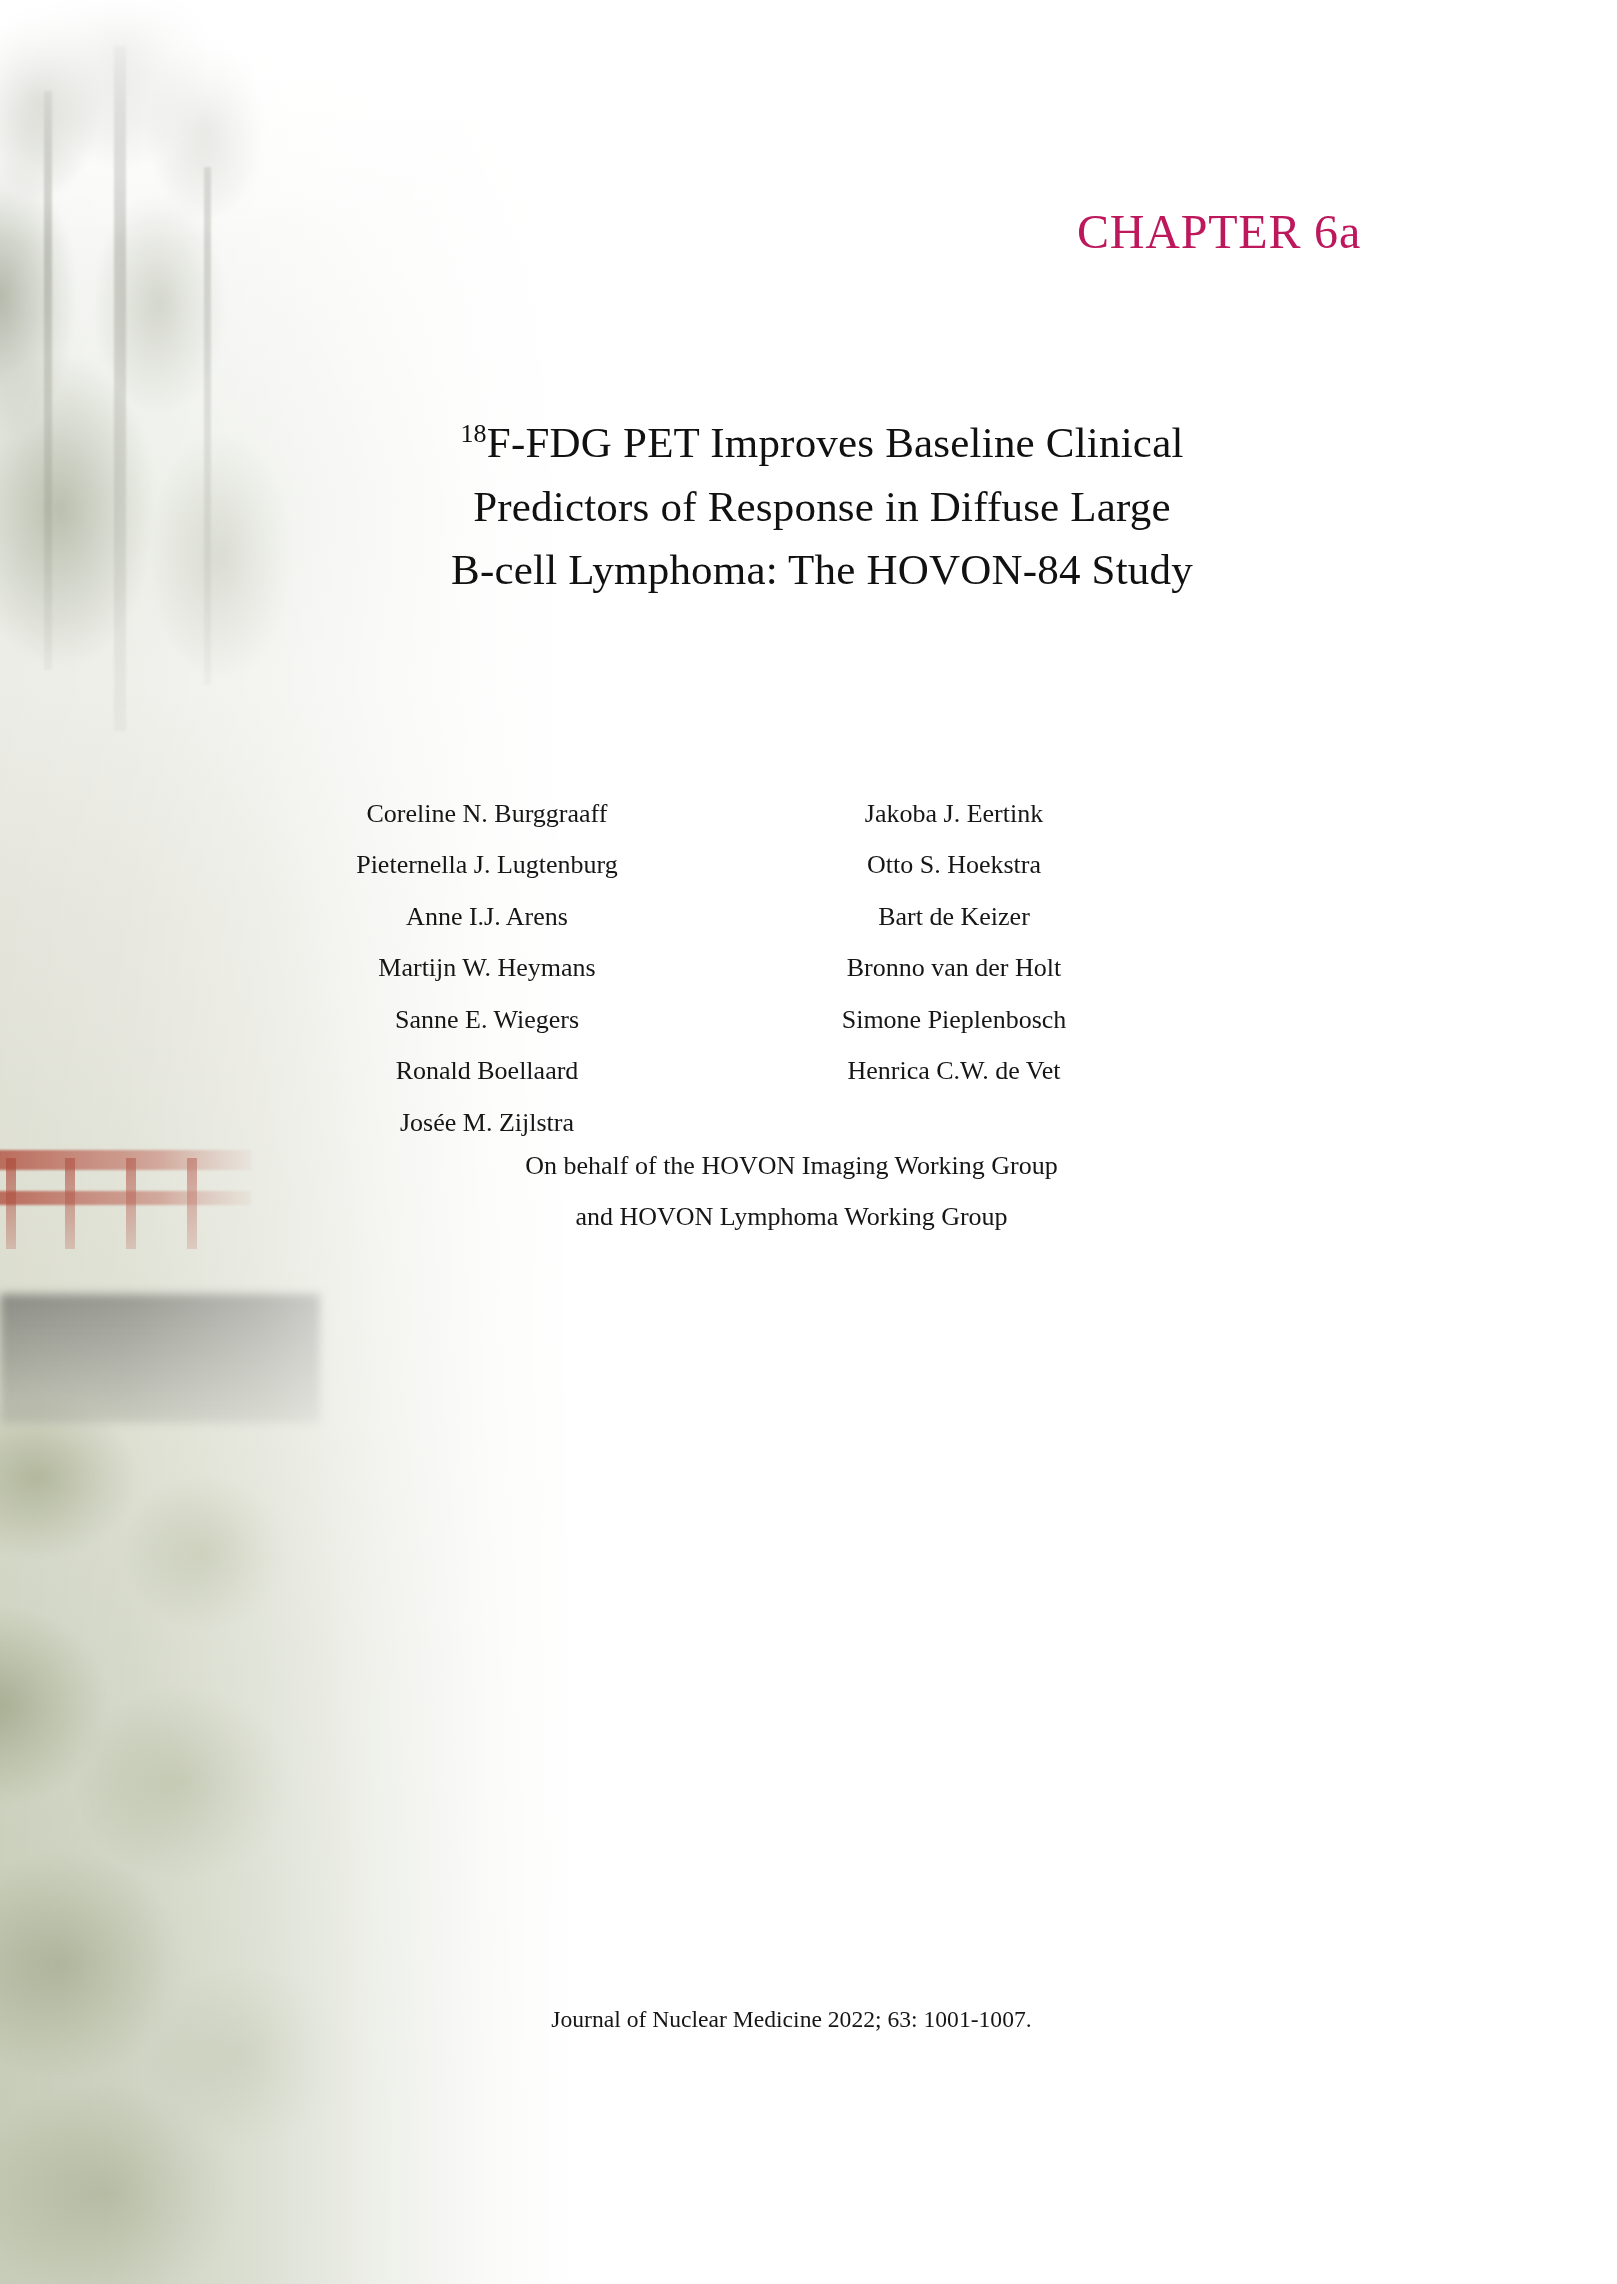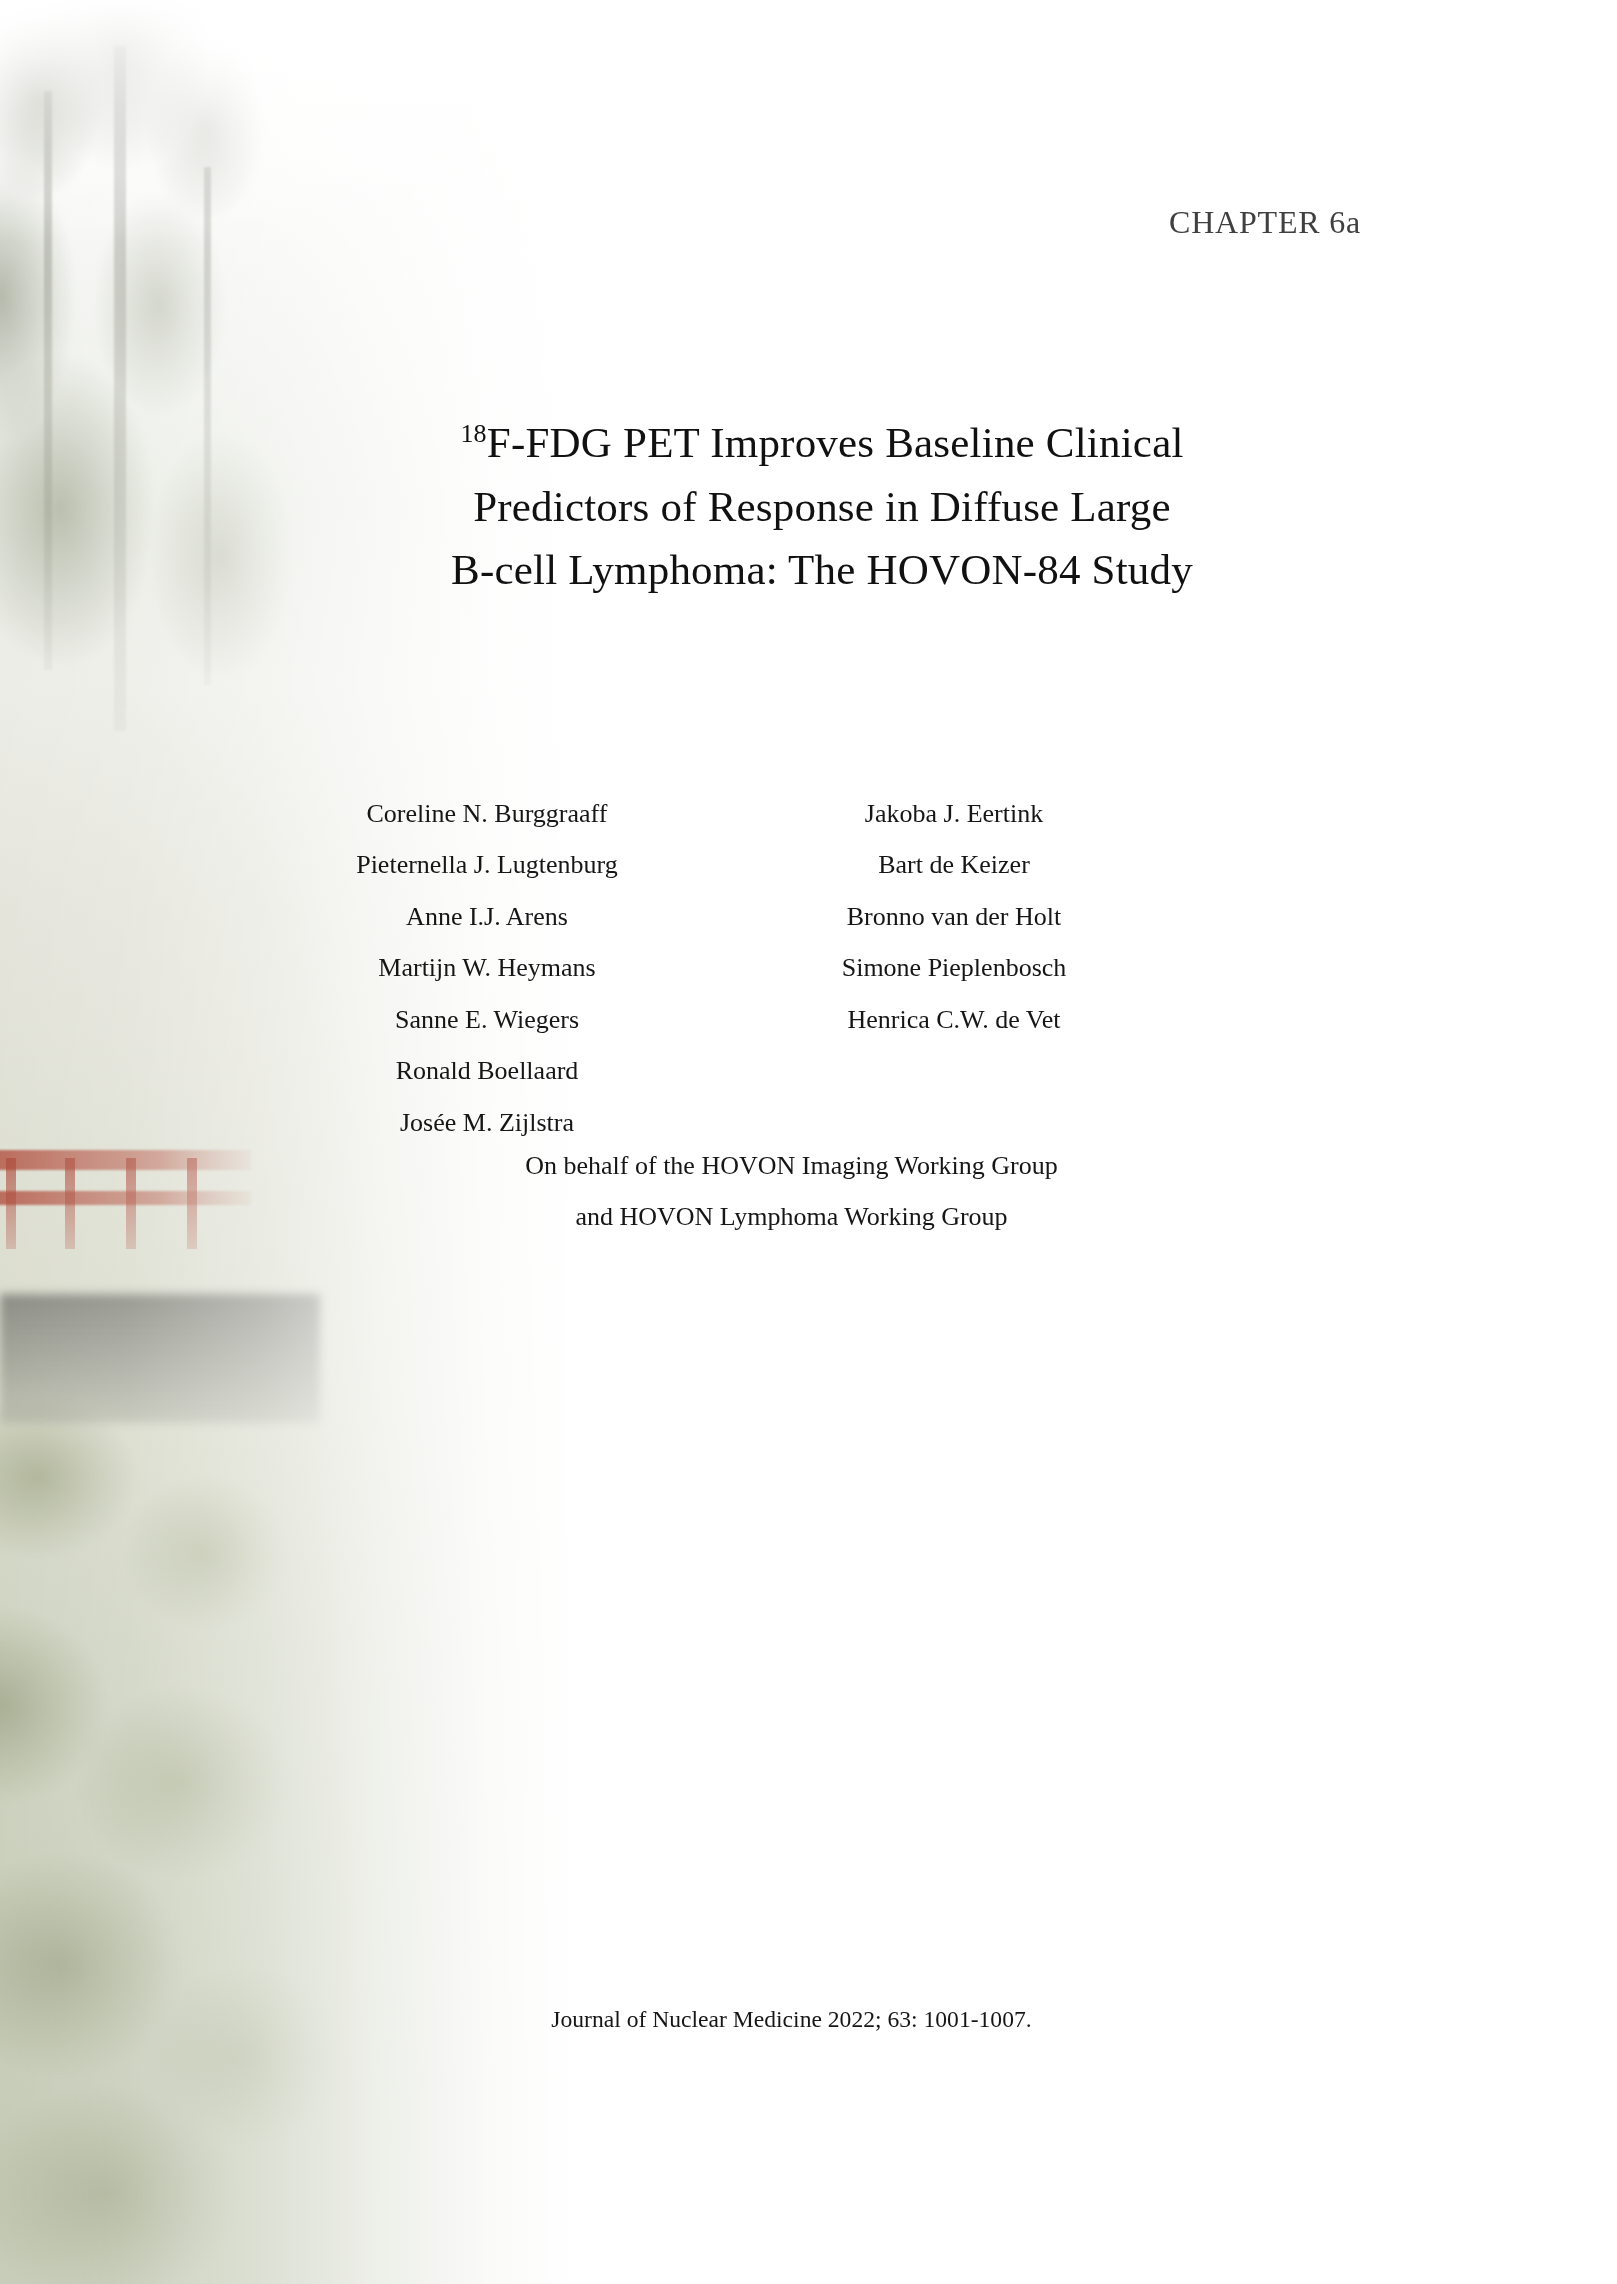--- a/index.html
+++ b/index.html
@@ -138,23 +138,23 @@
 
   
   .content {
     position: absolute;
     inset: 0;
   }
   .chapter-label {
     position: absolute;
     top: 204px;
     right: 257px;
-    font-size: 32px;
+    font-size: 48px;
     letter-spacing: 0.8px;
-    color: #404040;
+    color: #be185d;
     white-space: nowrap;
   }
 
   .title-block {
     position: absolute;
     top: 411px;
     left: 228px;
     width: 1188px;
     text-align: center;
   }
@@ -254,20 +254,21 @@
       <div class="author">Coreline N. Burggraaff</div>
       <div class="author">Pieternella J. Lugtenburg</div>
       <div class="author">Anne I.J. Arens</div>
       <div class="author">Martijn W. Heymans</div>
       <div class="author">Sanne E. Wiegers</div>
       <div class="author">Ronald Boellaard</div>
       <div class="author">Josée M. Zijlstra</div>
     </div>
     <div class="author-col">
       <div class="author">Jakoba J. Eertink</div>
+      <div class="author">Otto S. Hoekstra</div>
       <div class="author">Bart de Keizer</div>
       <div class="author">Bronno van der Holt</div>
       <div class="author">Simone Pieplenbosch</div>
       <div class="author">Henrica C.W. de Vet</div>
     </div>
   </div>
 
   <div class="behalf">
     <div>On behalf of the HOVON Imaging Working Group</div>
     <div>and HOVON Lymphoma Working Group</div>

